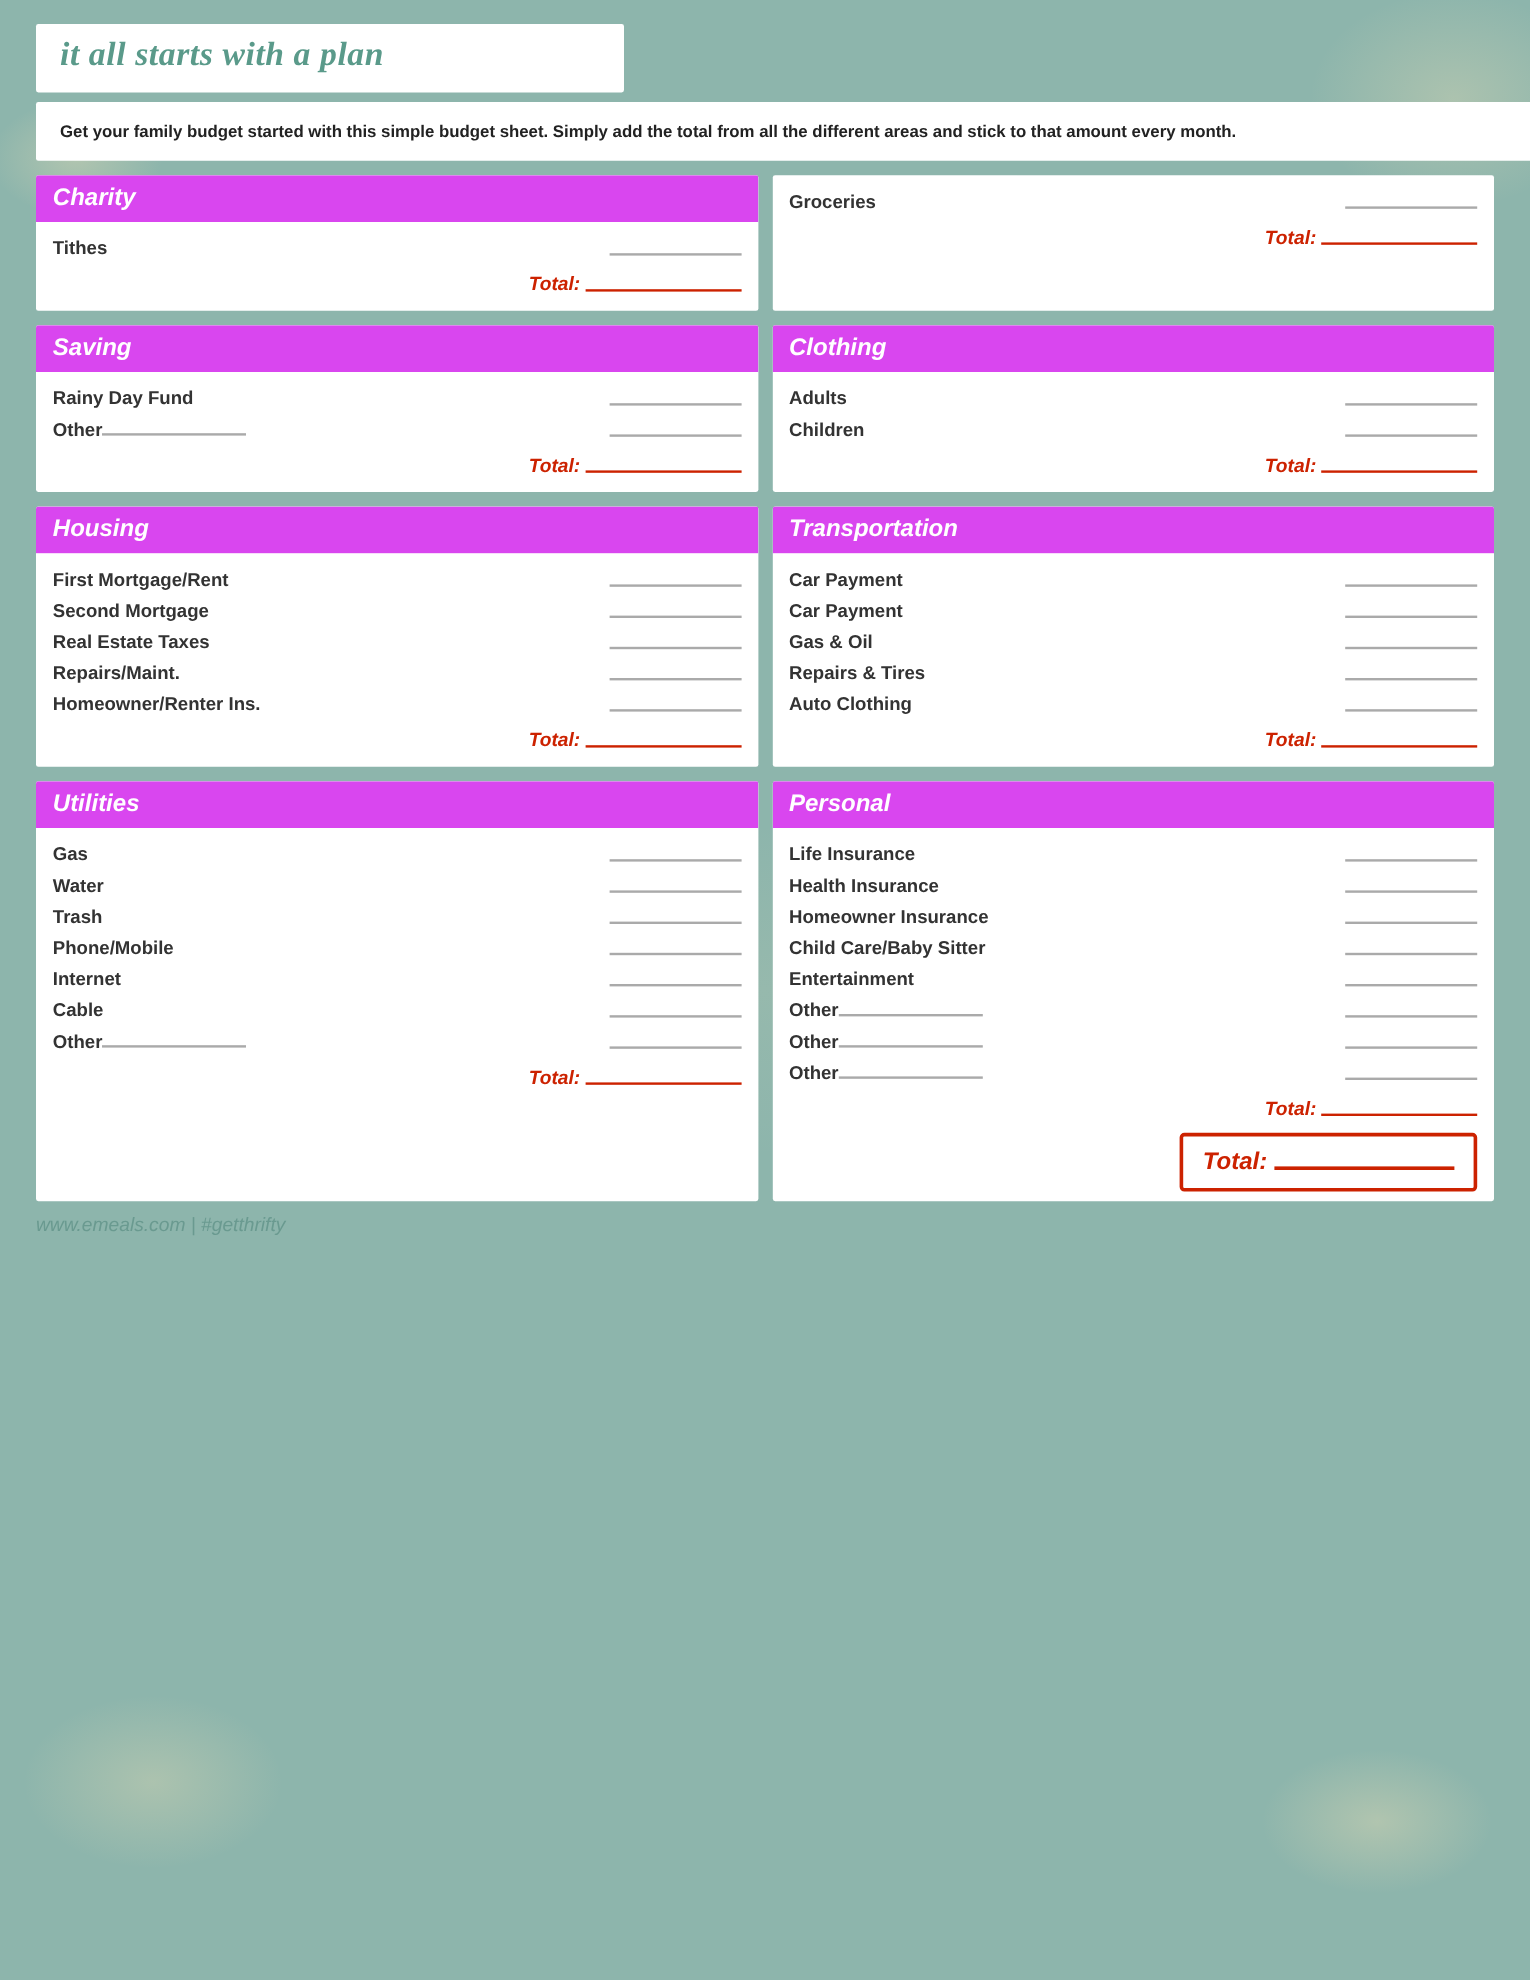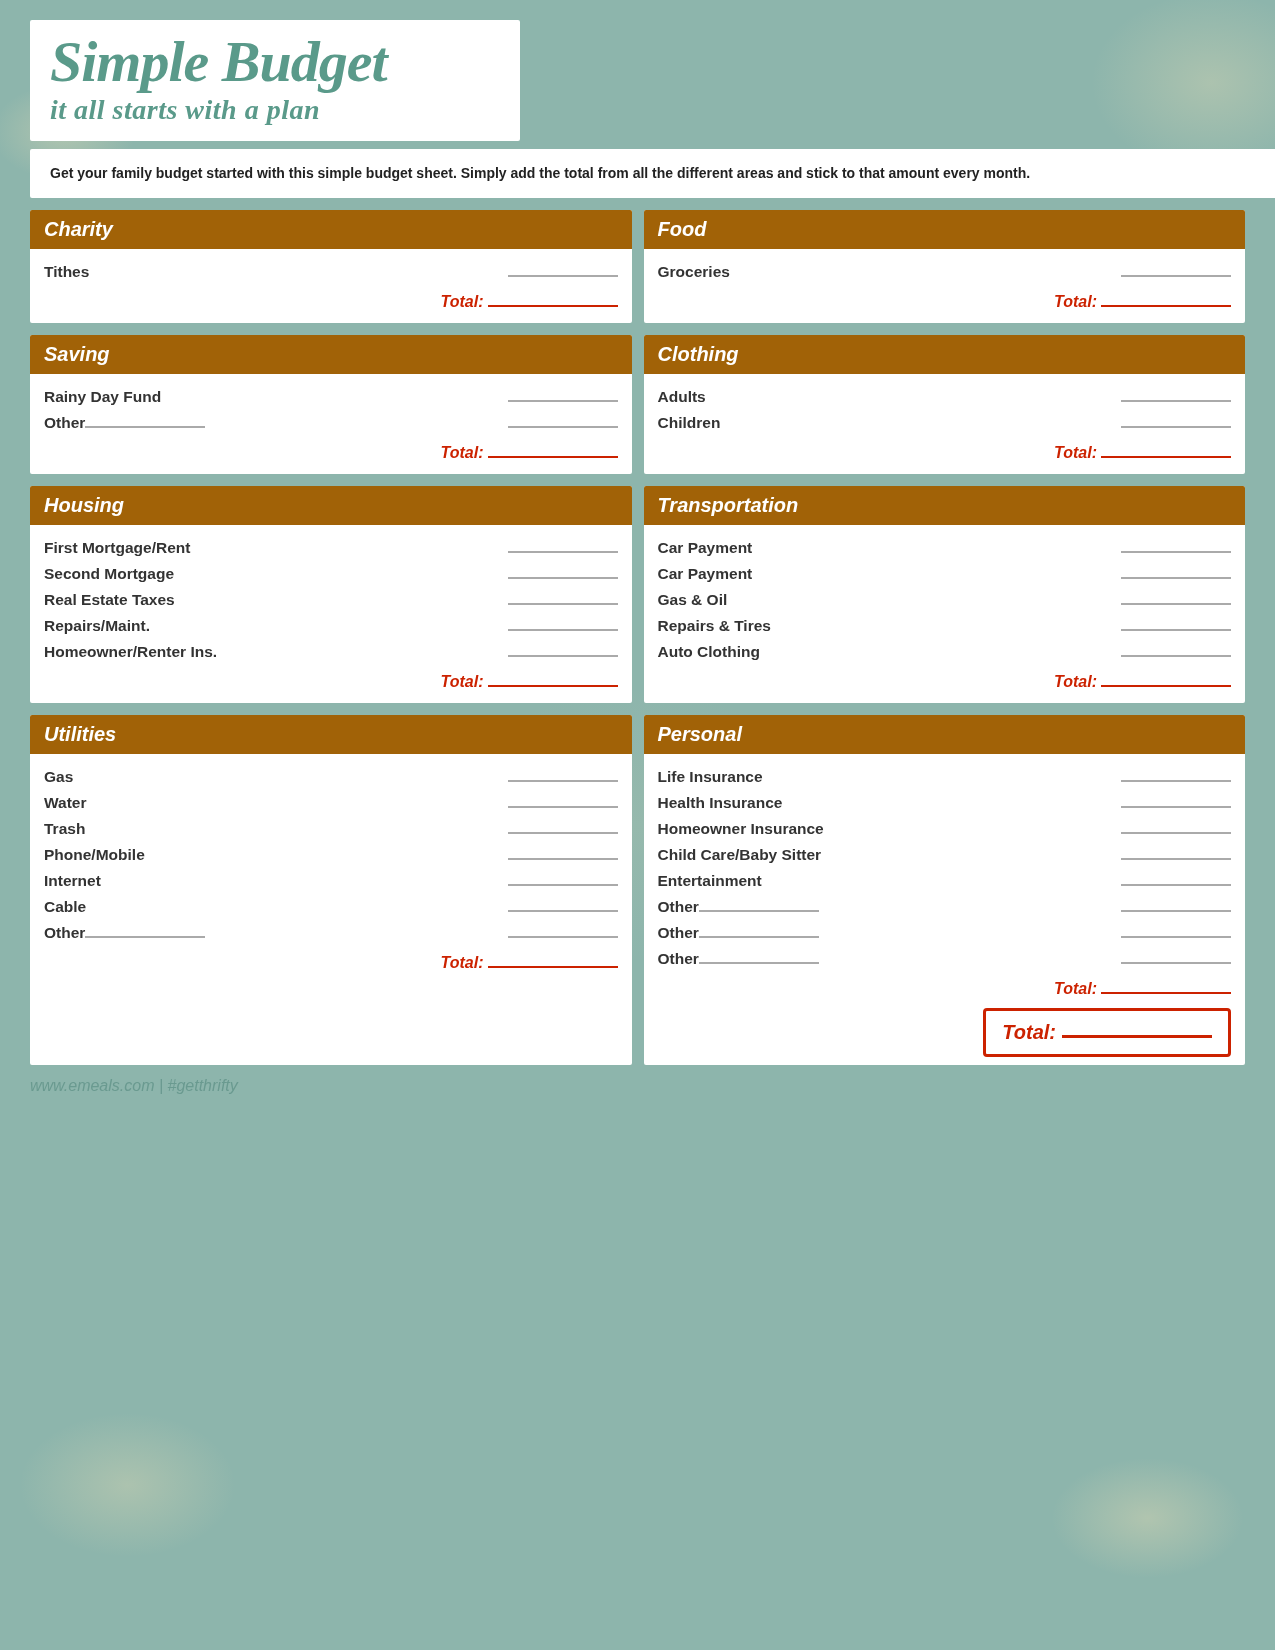--- a/index.html
+++ b/index.html
@@ -91,21 +91,21 @@
       width: 1215px;
     }
 
     .budget-section {
       background: white;
       border-radius: 2px;
       overflow: hidden;
     }
 
     .section-header {
-      background: #a16207;
+      background: #d946ef;
       color: white;
       font-size: 20px;
       font-weight: 900;
       padding: 8px 14px;
       font-style: italic;
     }
 
     .section-body {
       padding: 10px 14px 8px 14px;
     }
@@ -197,21 +197,20 @@
     }
   </style>
 </head>
 <body>
 
 <div class="swirl-bg"></div>
 
 <div class="page-container">
 
   <div class="header-box">
-    <div class="title-main">Simple Budget</div>
     <div class="title-sub">it all starts with a plan</div>
   </div>
 
   <div class="description">Get your family budget started with this simple budget sheet. Simply add the total from all the different areas and stick to that amount every month.</div>
 
   <div class="budget-grid">
 
     <div class="budget-section">
       <div class="section-header">Charity</div>
       <div class="section-body">
@@ -220,21 +219,20 @@
           <div class="budget-row-line"></div>
         </div>
         <div class="total-row">
           <span class="total-label">Total:</span>
           <div class="total-line"></div>
         </div>
       </div>
     </div>
 
     <div class="budget-section">
-      <div class="section-header">Food</div>
       <div class="section-body">
         <div class="budget-row">
           <span class="budget-row-label">Groceries</span>
           <div class="budget-row-line"></div>
         </div>
         <div class="total-row">
           <span class="total-label">Total:</span>
           <div class="total-line"></div>
         </div>
       </div>

